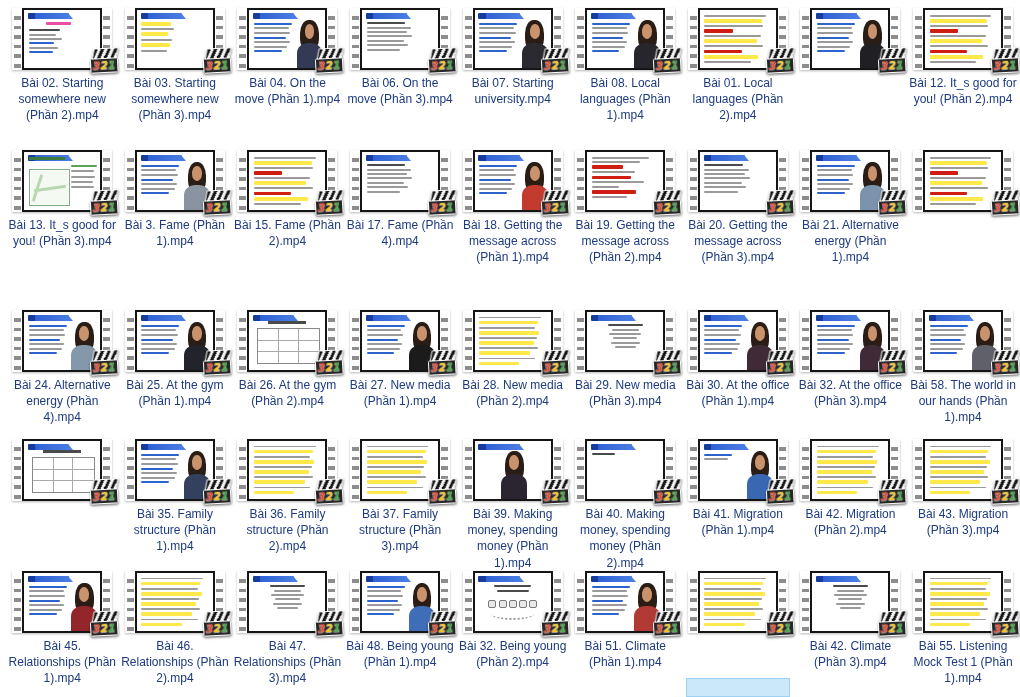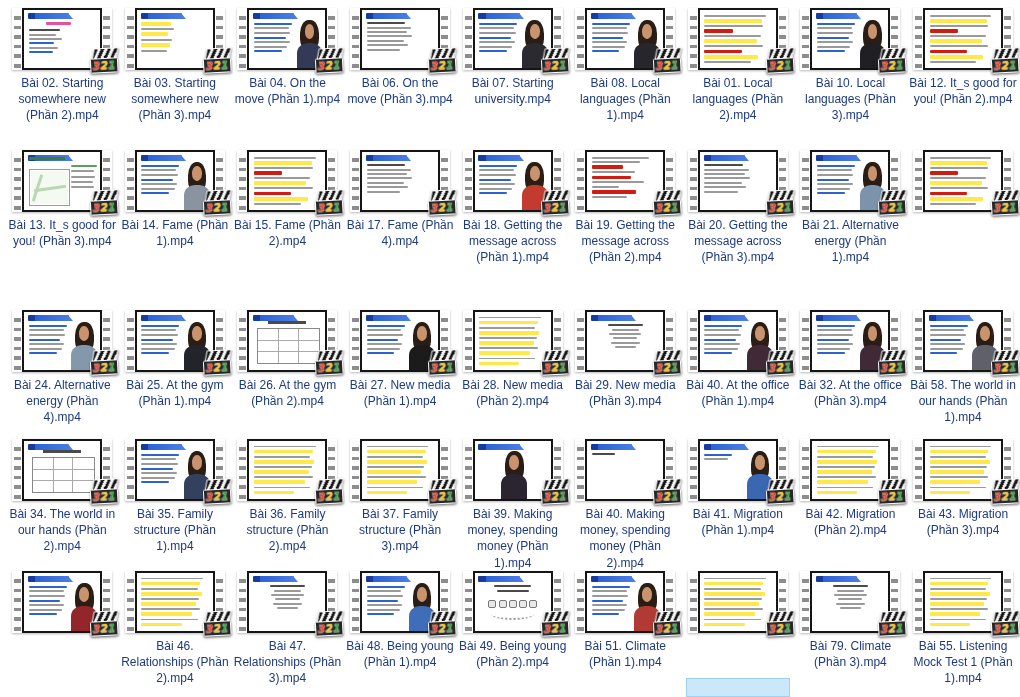--- a/index.html
+++ b/index.html
@@ -311,21 +311,20 @@
           </div>
           <div class="logo321">
             <div class="clap"></div>
             <div class="clapbody">
               <span style="color: rgb(232, 64, 42);">3</span>
               <span style="color: rgb(242, 194, 32);">2</span>
               <span style="color: rgb(63, 164, 63);">1</span>
             </div>
           </div>
         </div>
-        <div class="label">Bài 10. Local languages (Phần 3).mp4</div>
       </div>
       <div class="cell">
         <div class="film">
           <div class="strip l"></div>
           <div class="strip r"></div>
           <div class="frame">
             <div class="txt full">
               <div class="ln g" style="width: 92%;"></div>
               <div class="ln y" style="width: 86%;"></div>
               <div class="ln g" style="width: 88%;"></div>
@@ -401,21 +400,21 @@
           </div>
           <div class="logo321">
             <div class="clap"></div>
             <div class="clapbody">
               <span style="color: rgb(232, 64, 42);">3</span>
               <span style="color: rgb(242, 194, 32);">2</span>
               <span style="color: rgb(63, 164, 63);">1</span>
             </div>
           </div>
         </div>
-        <div class="label">Bài 14. Fame (Phần 1).mp4</div>
+        <div class="label">Bài 3. Fame (Phần 1).mp4</div>
       </div>
       <div class="cell">
         <div class="film">
           <div class="strip l"></div>
           <div class="strip r"></div>
           <div class="frame">
             <div class="txt full">
               <div class="ln g" style="width: 92%;"></div>
               <div class="ln y" style="width: 86%;"></div>
               <div class="ln g" style="width: 88%;"></div>
@@ -809,21 +808,21 @@
           </div>
           <div class="logo321">
             <div class="clap"></div>
             <div class="clapbody">
               <span style="color: rgb(232, 64, 42);">3</span>
               <span style="color: rgb(242, 194, 32);">2</span>
               <span style="color: rgb(63, 164, 63);">1</span>
             </div>
           </div>
         </div>
-        <div class="label">Bài 40. At the office (Phần 1).mp4</div>
+        <div class="label">Bài 30. At the office (Phần 1).mp4</div>
       </div>
       <div class="cell">
         <div class="film">
           <div class="strip l"></div>
           <div class="strip r"></div>
           <div class="frame">
             <div class="banner"></div>
             <div class="ptxt">
               <div class="ln b" style="width: 96%;"></div>
               <div class="ln g" style="width: 88%;"></div>
@@ -895,21 +894,20 @@
           </div>
           <div class="logo321">
             <div class="clap"></div>
             <div class="clapbody">
               <span style="color: rgb(232, 64, 42);">3</span>
               <span style="color: rgb(242, 194, 32);">2</span>
               <span style="color: rgb(63, 164, 63);">1</span>
             </div>
           </div>
         </div>
-        <div class="label">Bài 34. The world in our hands (Phần 2).mp4</div>
       </div>
       <div class="cell">
         <div class="film">
           <div class="strip l"></div>
           <div class="strip r"></div>
           <div class="frame">
             <div class="banner"></div>
             <div class="ptxt">
               <div class="ln b" style="width: 96%;"></div>
               <div class="ln g" style="width: 88%;"></div>
@@ -1148,20 +1146,21 @@
           </div>
           <div class="logo321">
             <div class="clap"></div>
             <div class="clapbody">
               <span style="color: rgb(232, 64, 42);">3</span>
               <span style="color: rgb(242, 194, 32);">2</span>
               <span style="color: rgb(63, 164, 63);">1</span>
             </div>
           </div>
         </div>
+        <div class="label">Bài 45. Relationships (Phần 1).mp4</div>
       </div>
       <div class="cell">
         <div class="film">
           <div class="strip l"></div>
           <div class="strip r"></div>
           <div class="frame">
             <div class="txt full">
               <div class="ln g" style="width: 92%;"></div>
               <div class="ln y" style="width: 88%;"></div>
               <div class="ln g" style="width: 84%;"></div>
@@ -1264,21 +1263,21 @@
           </div>
           <div class="logo321">
             <div class="clap"></div>
             <div class="clapbody">
               <span style="color: rgb(232, 64, 42);">3</span>
               <span style="color: rgb(242, 194, 32);">2</span>
               <span style="color: rgb(63, 164, 63);">1</span>
             </div>
           </div>
         </div>
-        <div class="label">Bài 49. Being young (Phần 2).mp4</div>
+        <div class="label">Bài 32. Being young (Phần 2).mp4</div>
       </div>
       <div class="cell">
         <div class="film">
           <div class="strip l"></div>
           <div class="strip r"></div>
           <div class="frame">
             <div class="banner"></div>
             <div class="ptxt">
               <div class="ln b" style="width: 96%;"></div>
               <div class="ln g" style="width: 88%;"></div>
@@ -1350,21 +1349,21 @@
           </div>
           <div class="logo321">
             <div class="clap"></div>
             <div class="clapbody">
               <span style="color: rgb(232, 64, 42);">3</span>
               <span style="color: rgb(242, 194, 32);">2</span>
               <span style="color: rgb(63, 164, 63);">1</span>
             </div>
           </div>
         </div>
-        <div class="label">Bài 79. Climate (Phần 3).mp4</div>
+        <div class="label">Bài 42. Climate (Phần 3).mp4</div>
       </div>
       <div class="cell">
         <div class="film">
           <div class="strip l"></div>
           <div class="strip r"></div>
           <div class="frame">
             <div class="txt full">
               <div class="ln g" style="width: 92%;"></div>
               <div class="ln y" style="width: 88%;"></div>
               <div class="ln g" style="width: 84%;"></div>

